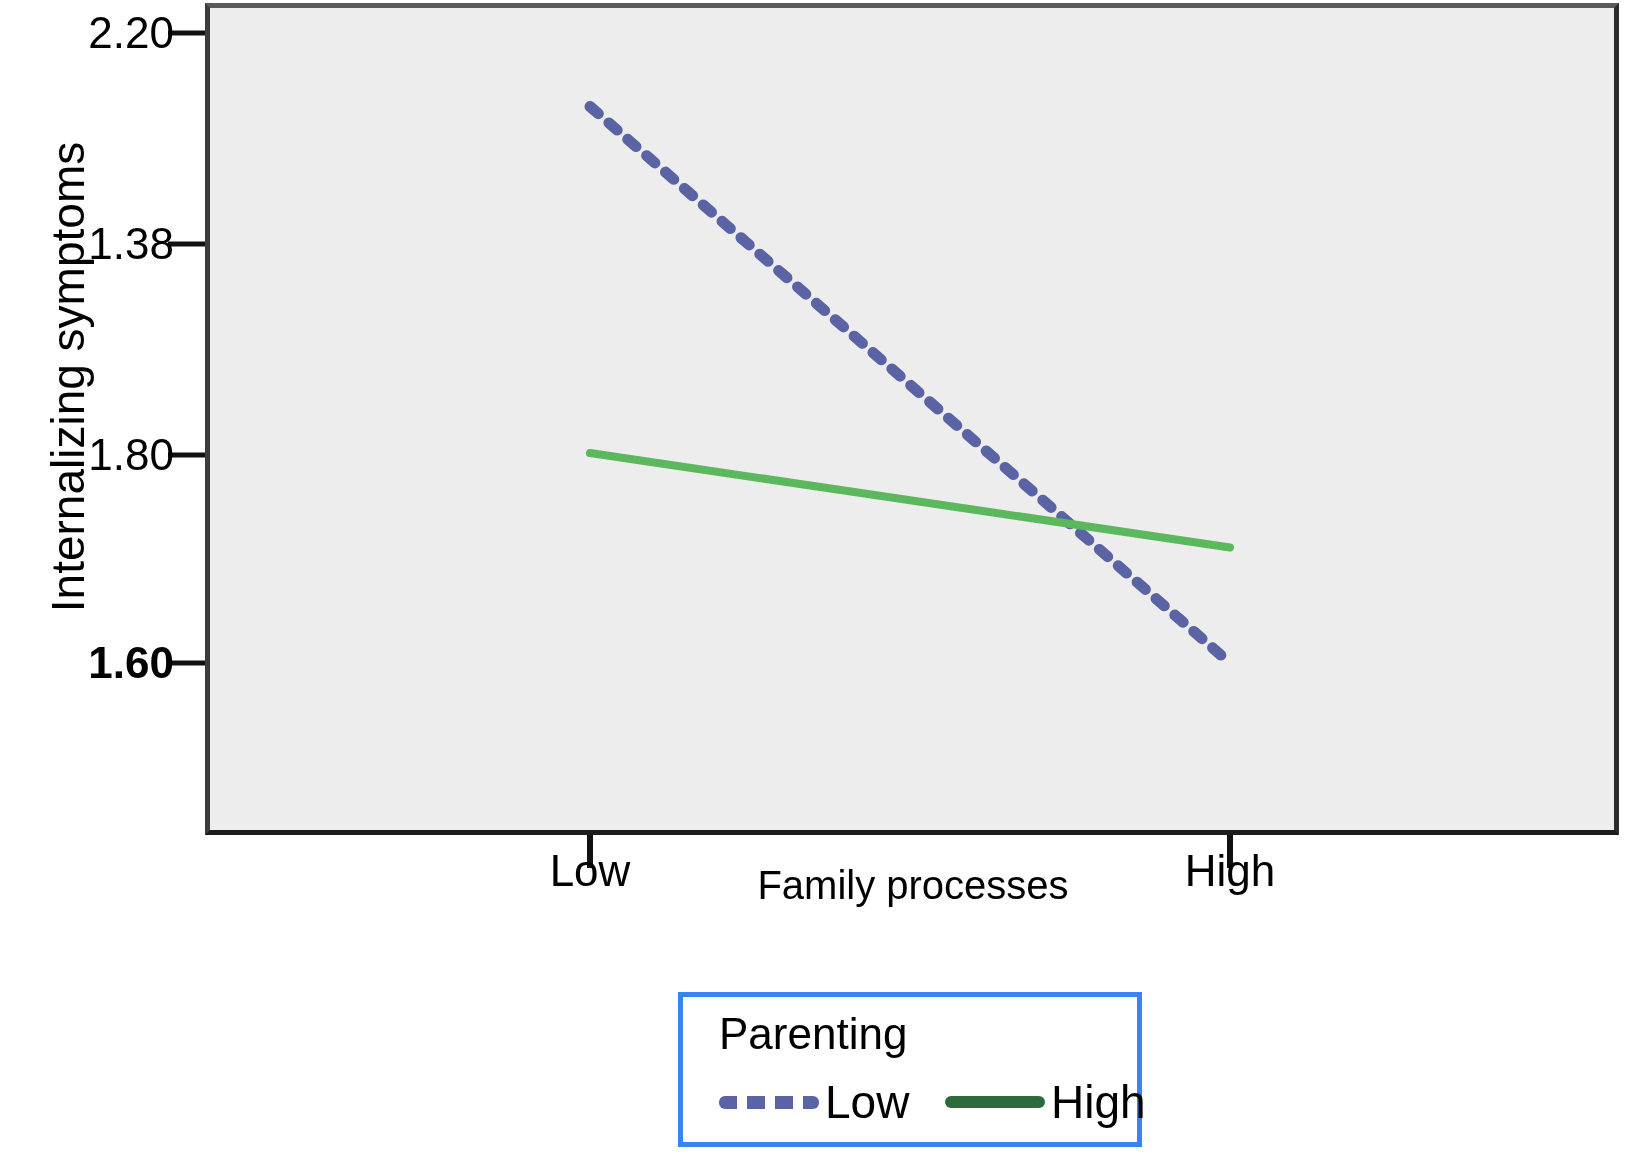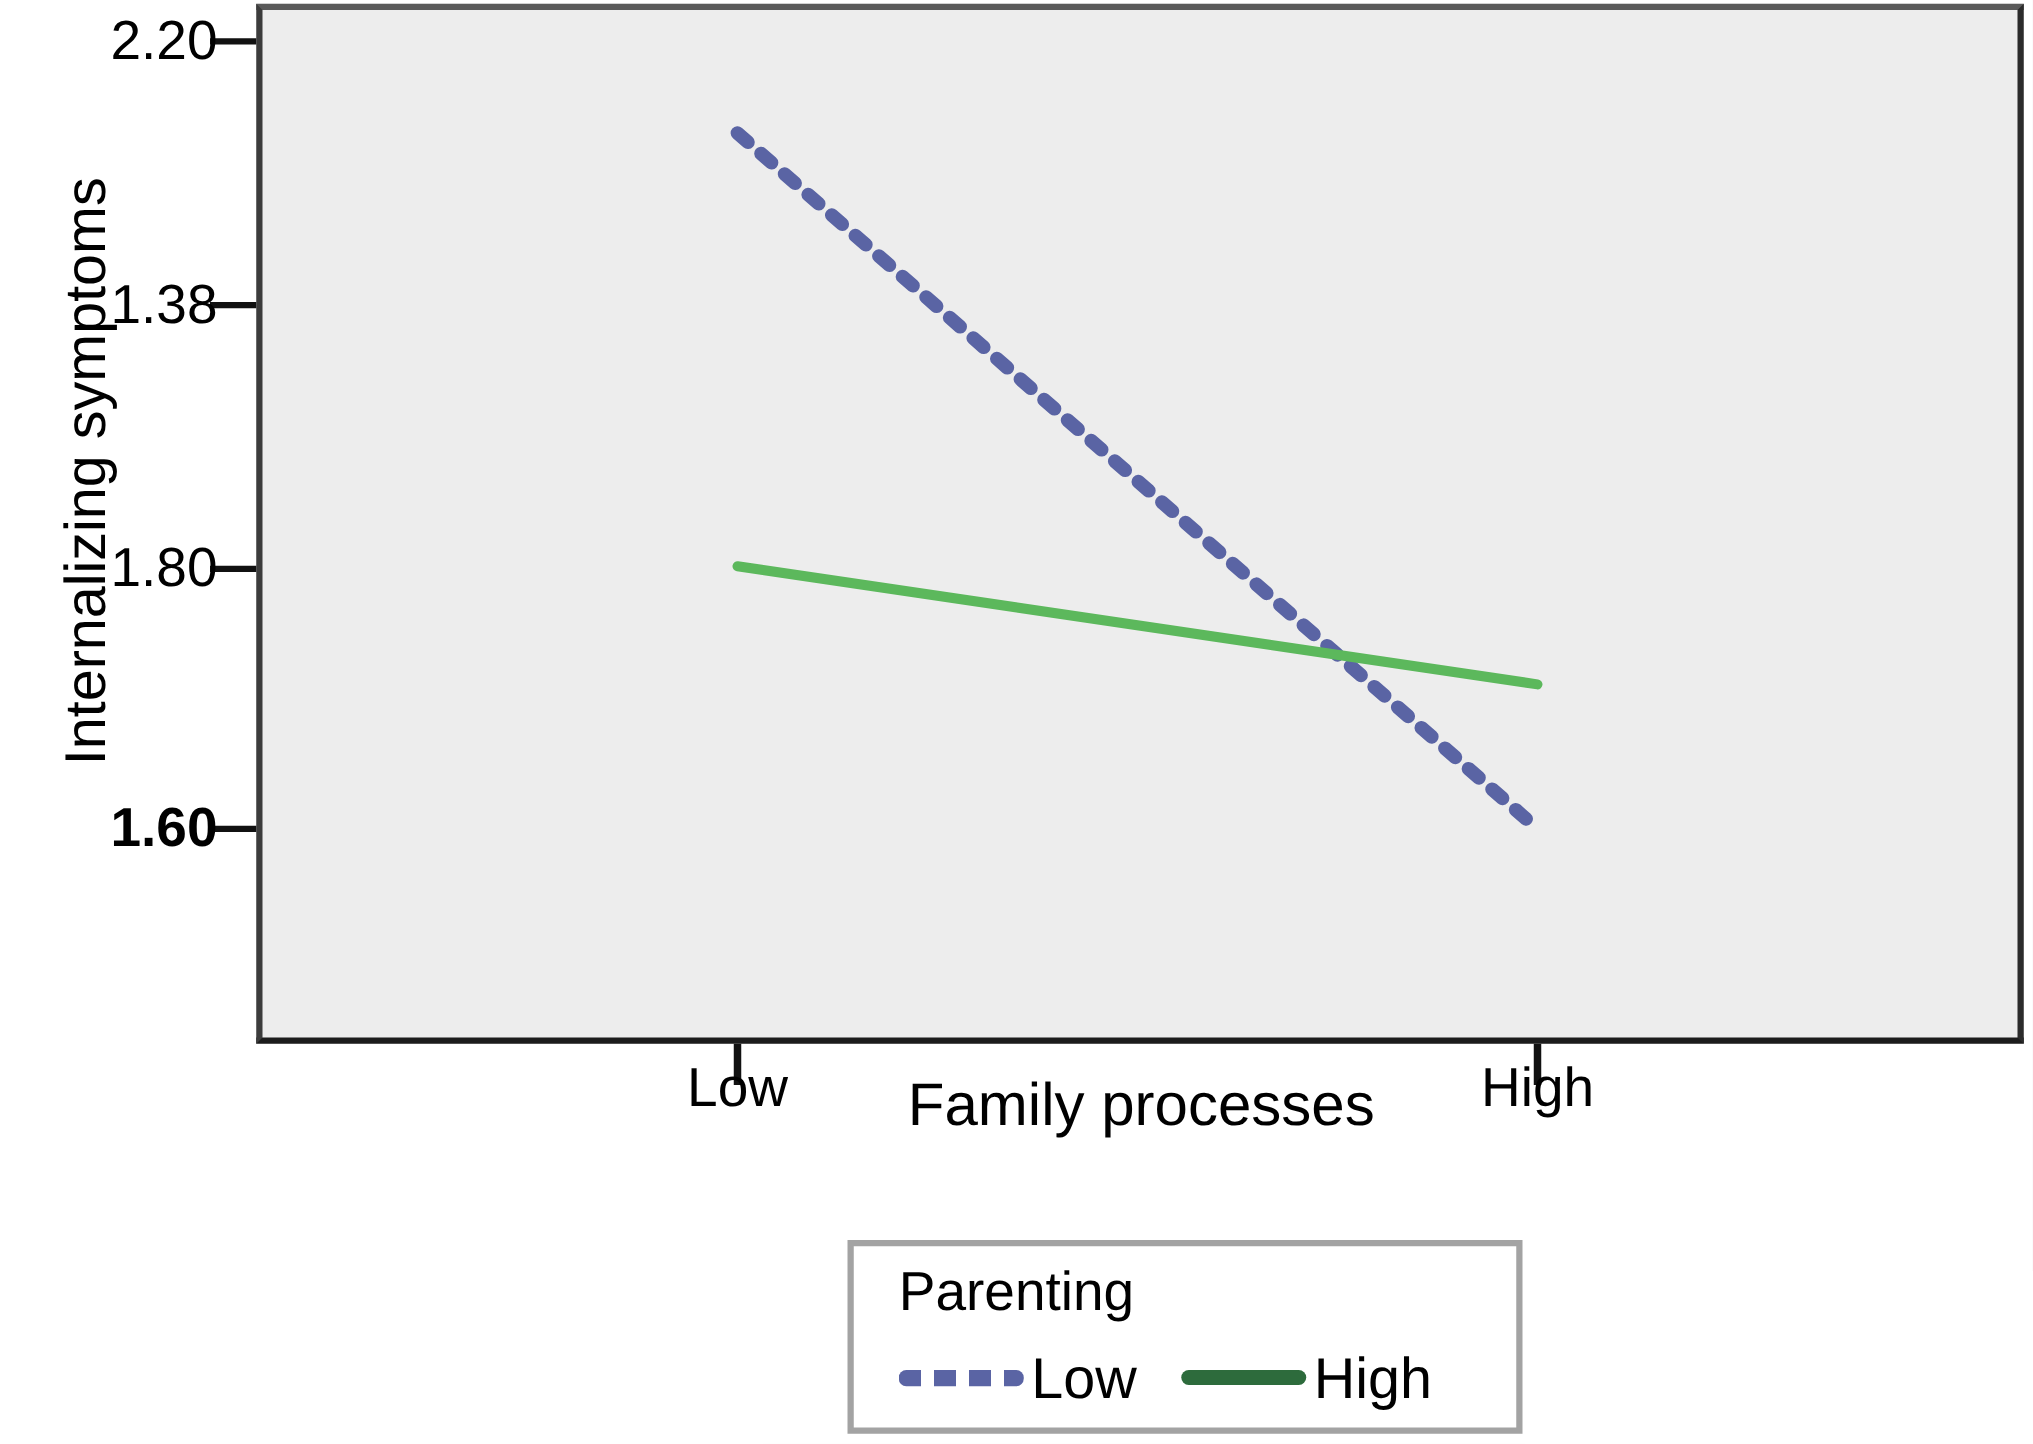--- a/index.html
+++ b/index.html
@@ -82,34 +82,34 @@
     line-height: 48px;
     white-space: nowrap;
   }
 
   #x-axis-title {
     position: absolute;
     left: 513px;
     top: 858px;
     width: 800px;
     text-align: center;
-    font-size: 48px;
+    font-size: 40px;
     line-height: 54px;
     white-space: nowrap;
   }
 
   
   #legend-box {
     position: absolute;
     left: 678px;
     top: 992px;
-    width: 540px;
+    width: 464px;
     height: 155px;
     background: #ffffff;
-    border: 5px solid #a3a3a3;
+    border: 5px solid #3b82f6;
     box-sizing: border-box;
   }
 
   #legend-title {
     position: absolute;
     left: 36px;
     top: 13px;
     font-size: 44px;
     line-height: 48px;
     white-space: nowrap;

